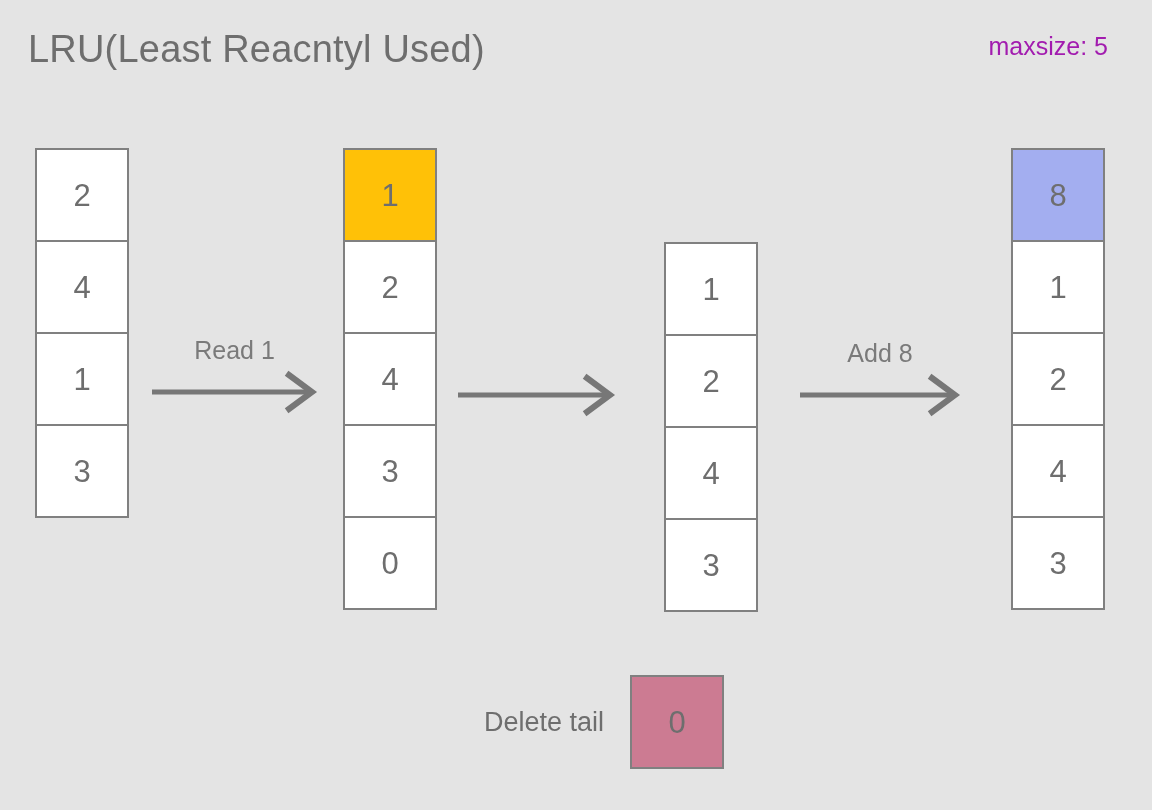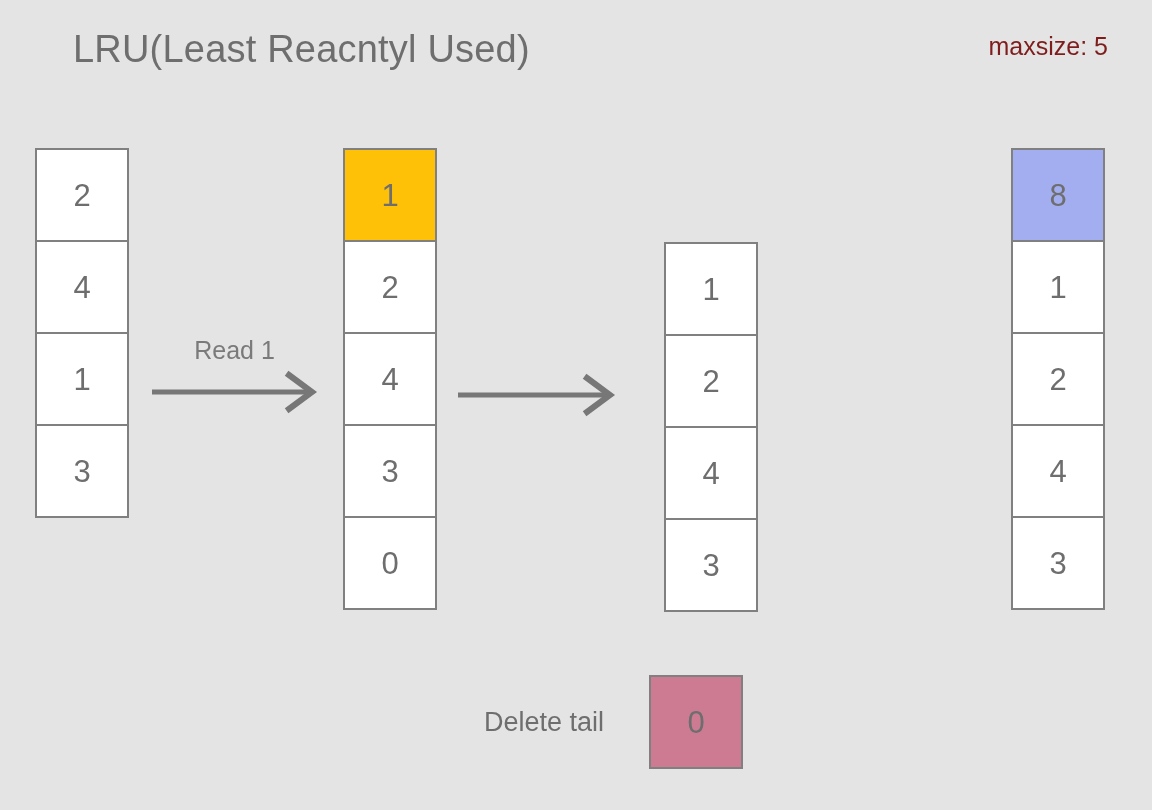--- a/index.html
+++ b/index.html
@@ -22,28 +22,27 @@
 
   
   #page-title {
     position: absolute;
     left: 28px;
     top: 28px;
     font-size: 38px;
     color: #6e6e6e;
     white-space: nowrap;
     letter-spacing: 0.2px;
-    margin-left: 45px;
   }
   #maxsize-label {
     position: absolute;
     right: 44px;
     top: 32px;
     font-size: 25px;
-    color: #7f1d1d;
+    color: #a21caf;
     white-space: nowrap;
   }
 
   
   .stack {
     position: absolute;
     display: flex;
     flex-direction: column;
   }
   .cell {
@@ -82,21 +81,21 @@
     white-space: nowrap;
   }
 
   
   #delete-tail-group {
     position: absolute;
     left: 484px;
     top: 675px;
     display: flex;
     align-items: center;
-    gap: 45px;
+    gap: 26px;
   }
   #delete-tail-label {
     font-size: 27px;
     color: #6e6e6e;
     white-space: nowrap;
   }
   #delete-tail-cell {
     width: 94px;
     height: 94px;
   }
@@ -140,20 +139,27 @@
     </svg>
   </div>
 
   <div class="stack" id="stack-3" style="left:664px; top:242px;">
     <div class="cell">1</div>
     <div class="cell">2</div>
     <div class="cell">4</div>
     <div class="cell">3</div>
   </div>
 
+  <div class="arrow" id="arrow-3" style="left:800px; top:375px; width:160px;">
+    <div class="arrow-label">Add 8</div>
+    <svg width="160" height="40" viewBox="0 0 160 40">
+      <line x1="0" y1="20" x2="150" y2="20" stroke="#777777" stroke-width="5"></line>
+      <polyline points="132,3 155,20 132,37" fill="none" stroke="#777777" stroke-width="6" stroke-linecap="square" stroke-linejoin="miter"></polyline>
+    </svg>
+  </div>
 
   <div class="stack" id="stack-4" style="left:1011px; top:148px;">
     <div class="cell hl-blue">8</div>
     <div class="cell">1</div>
     <div class="cell">2</div>
     <div class="cell">4</div>
     <div class="cell">3</div>
   </div>
 
   <div id="delete-tail-group">

